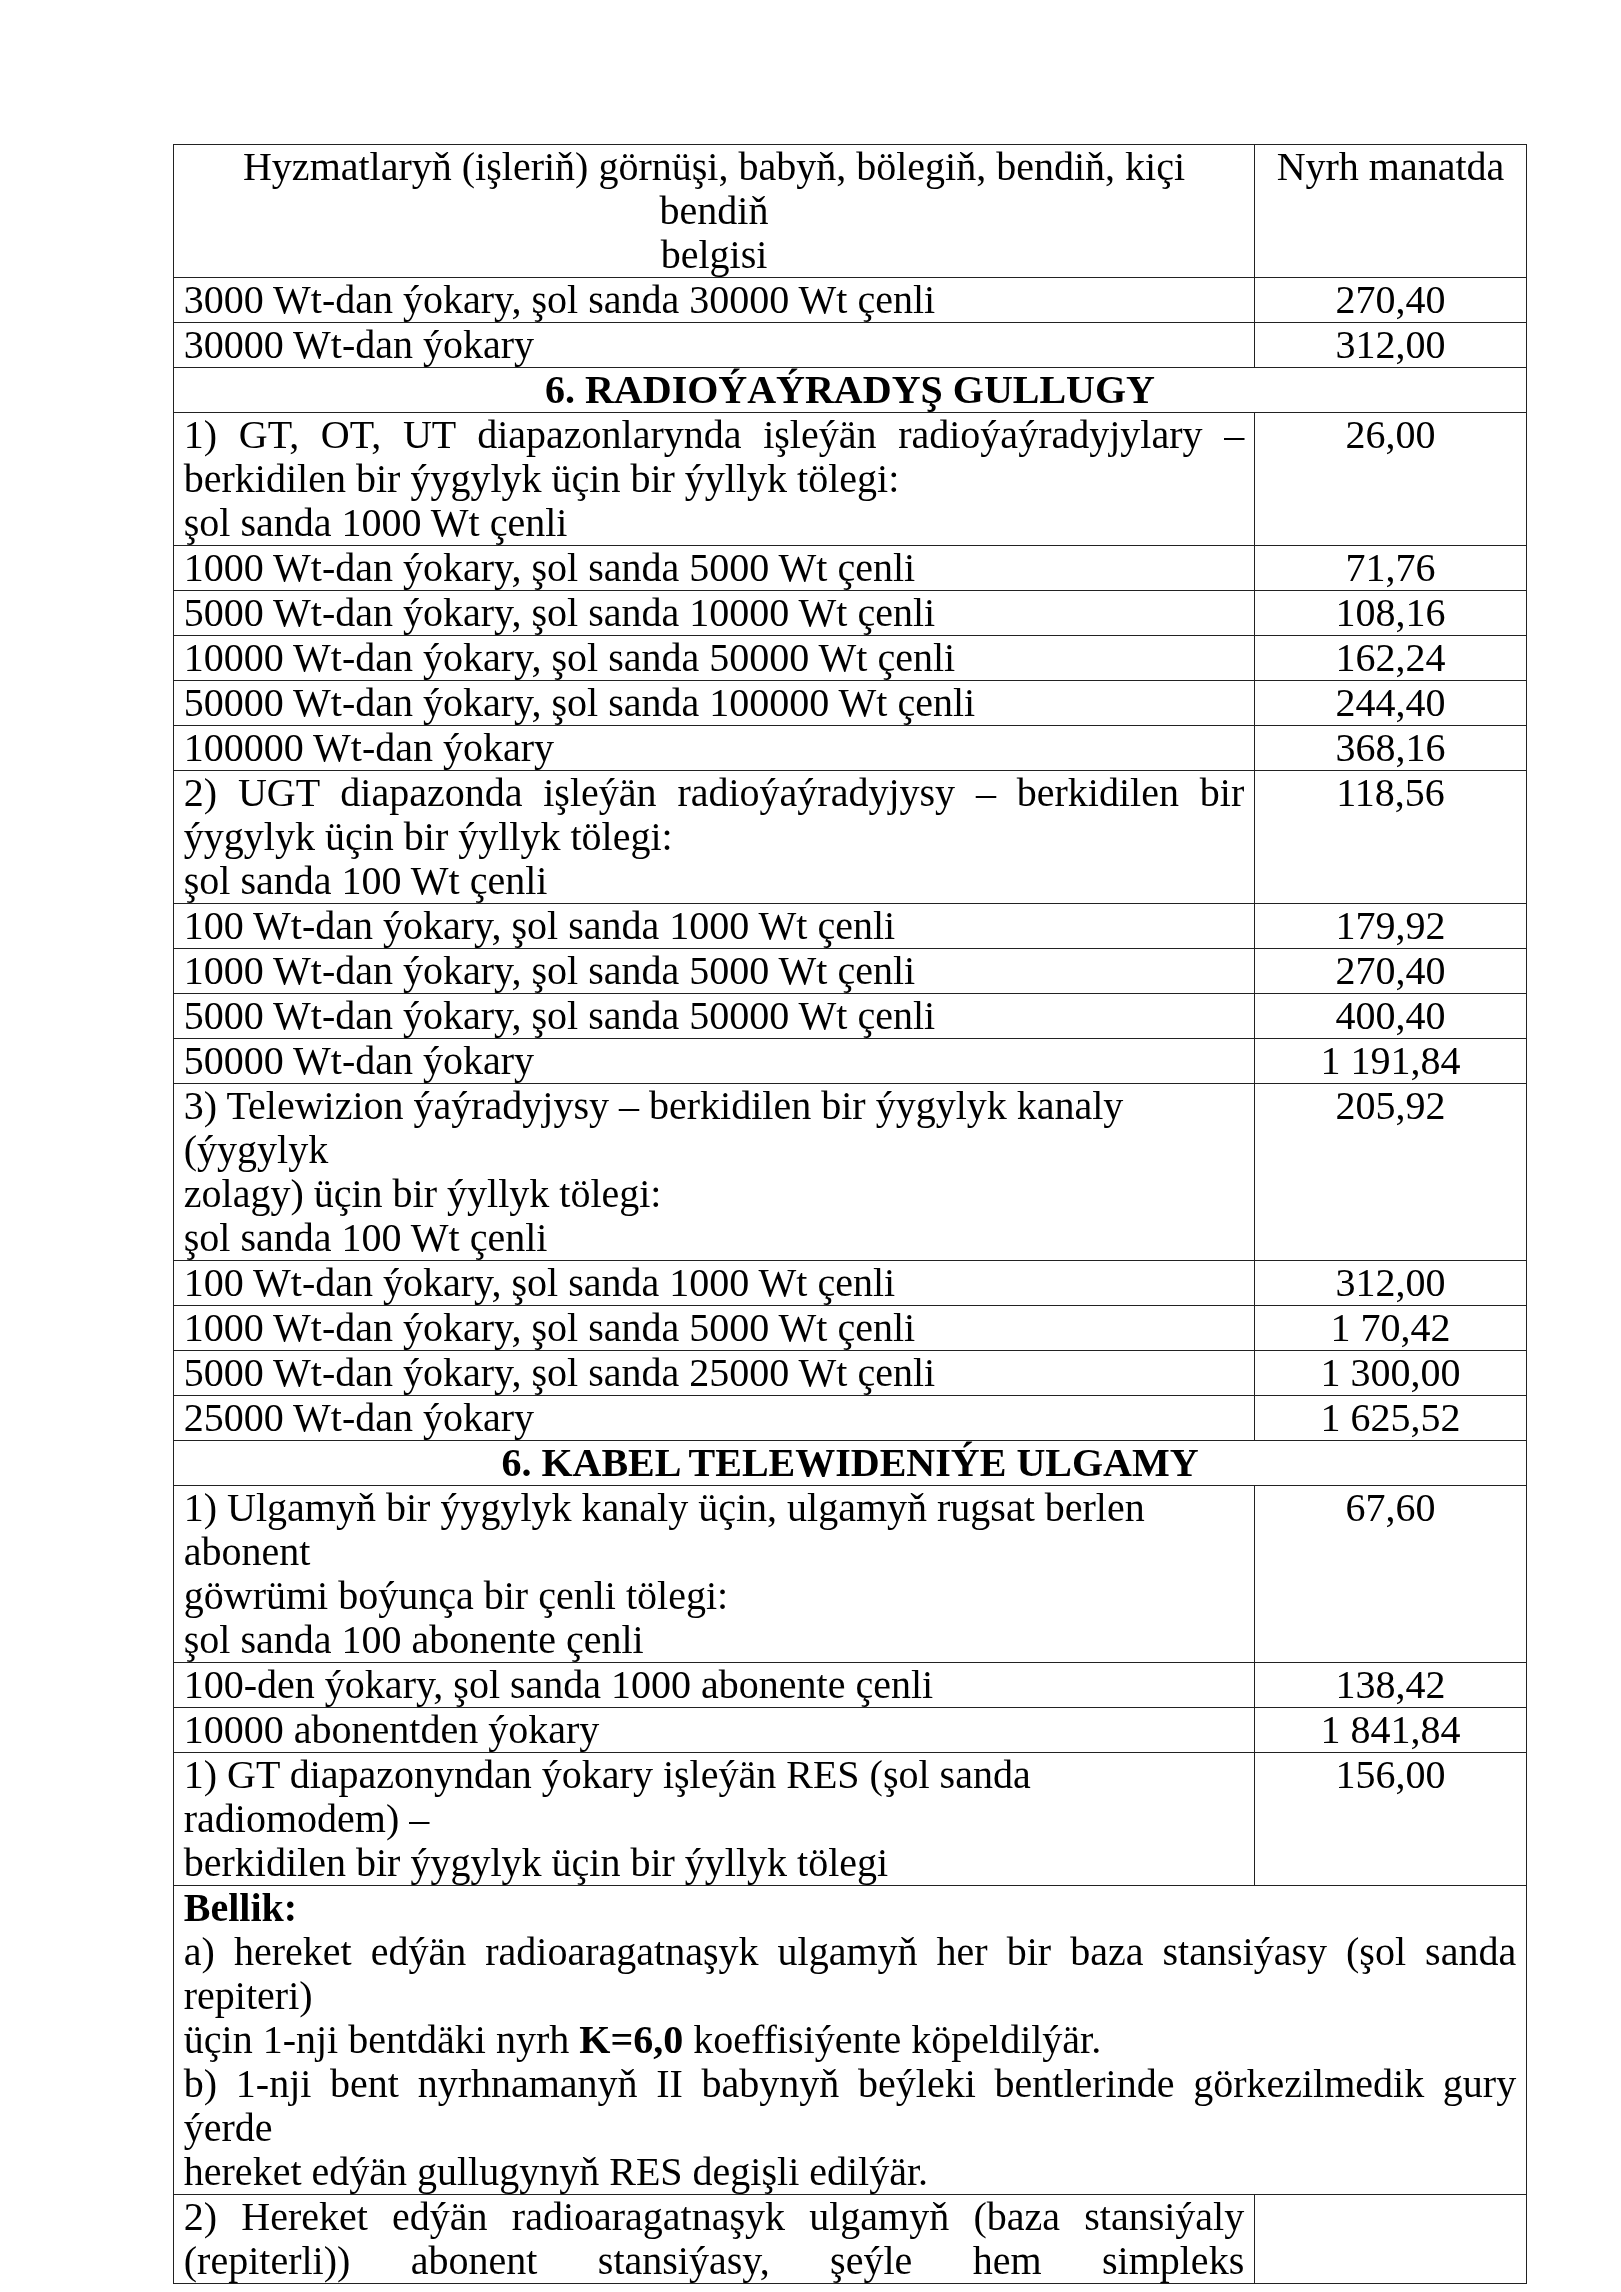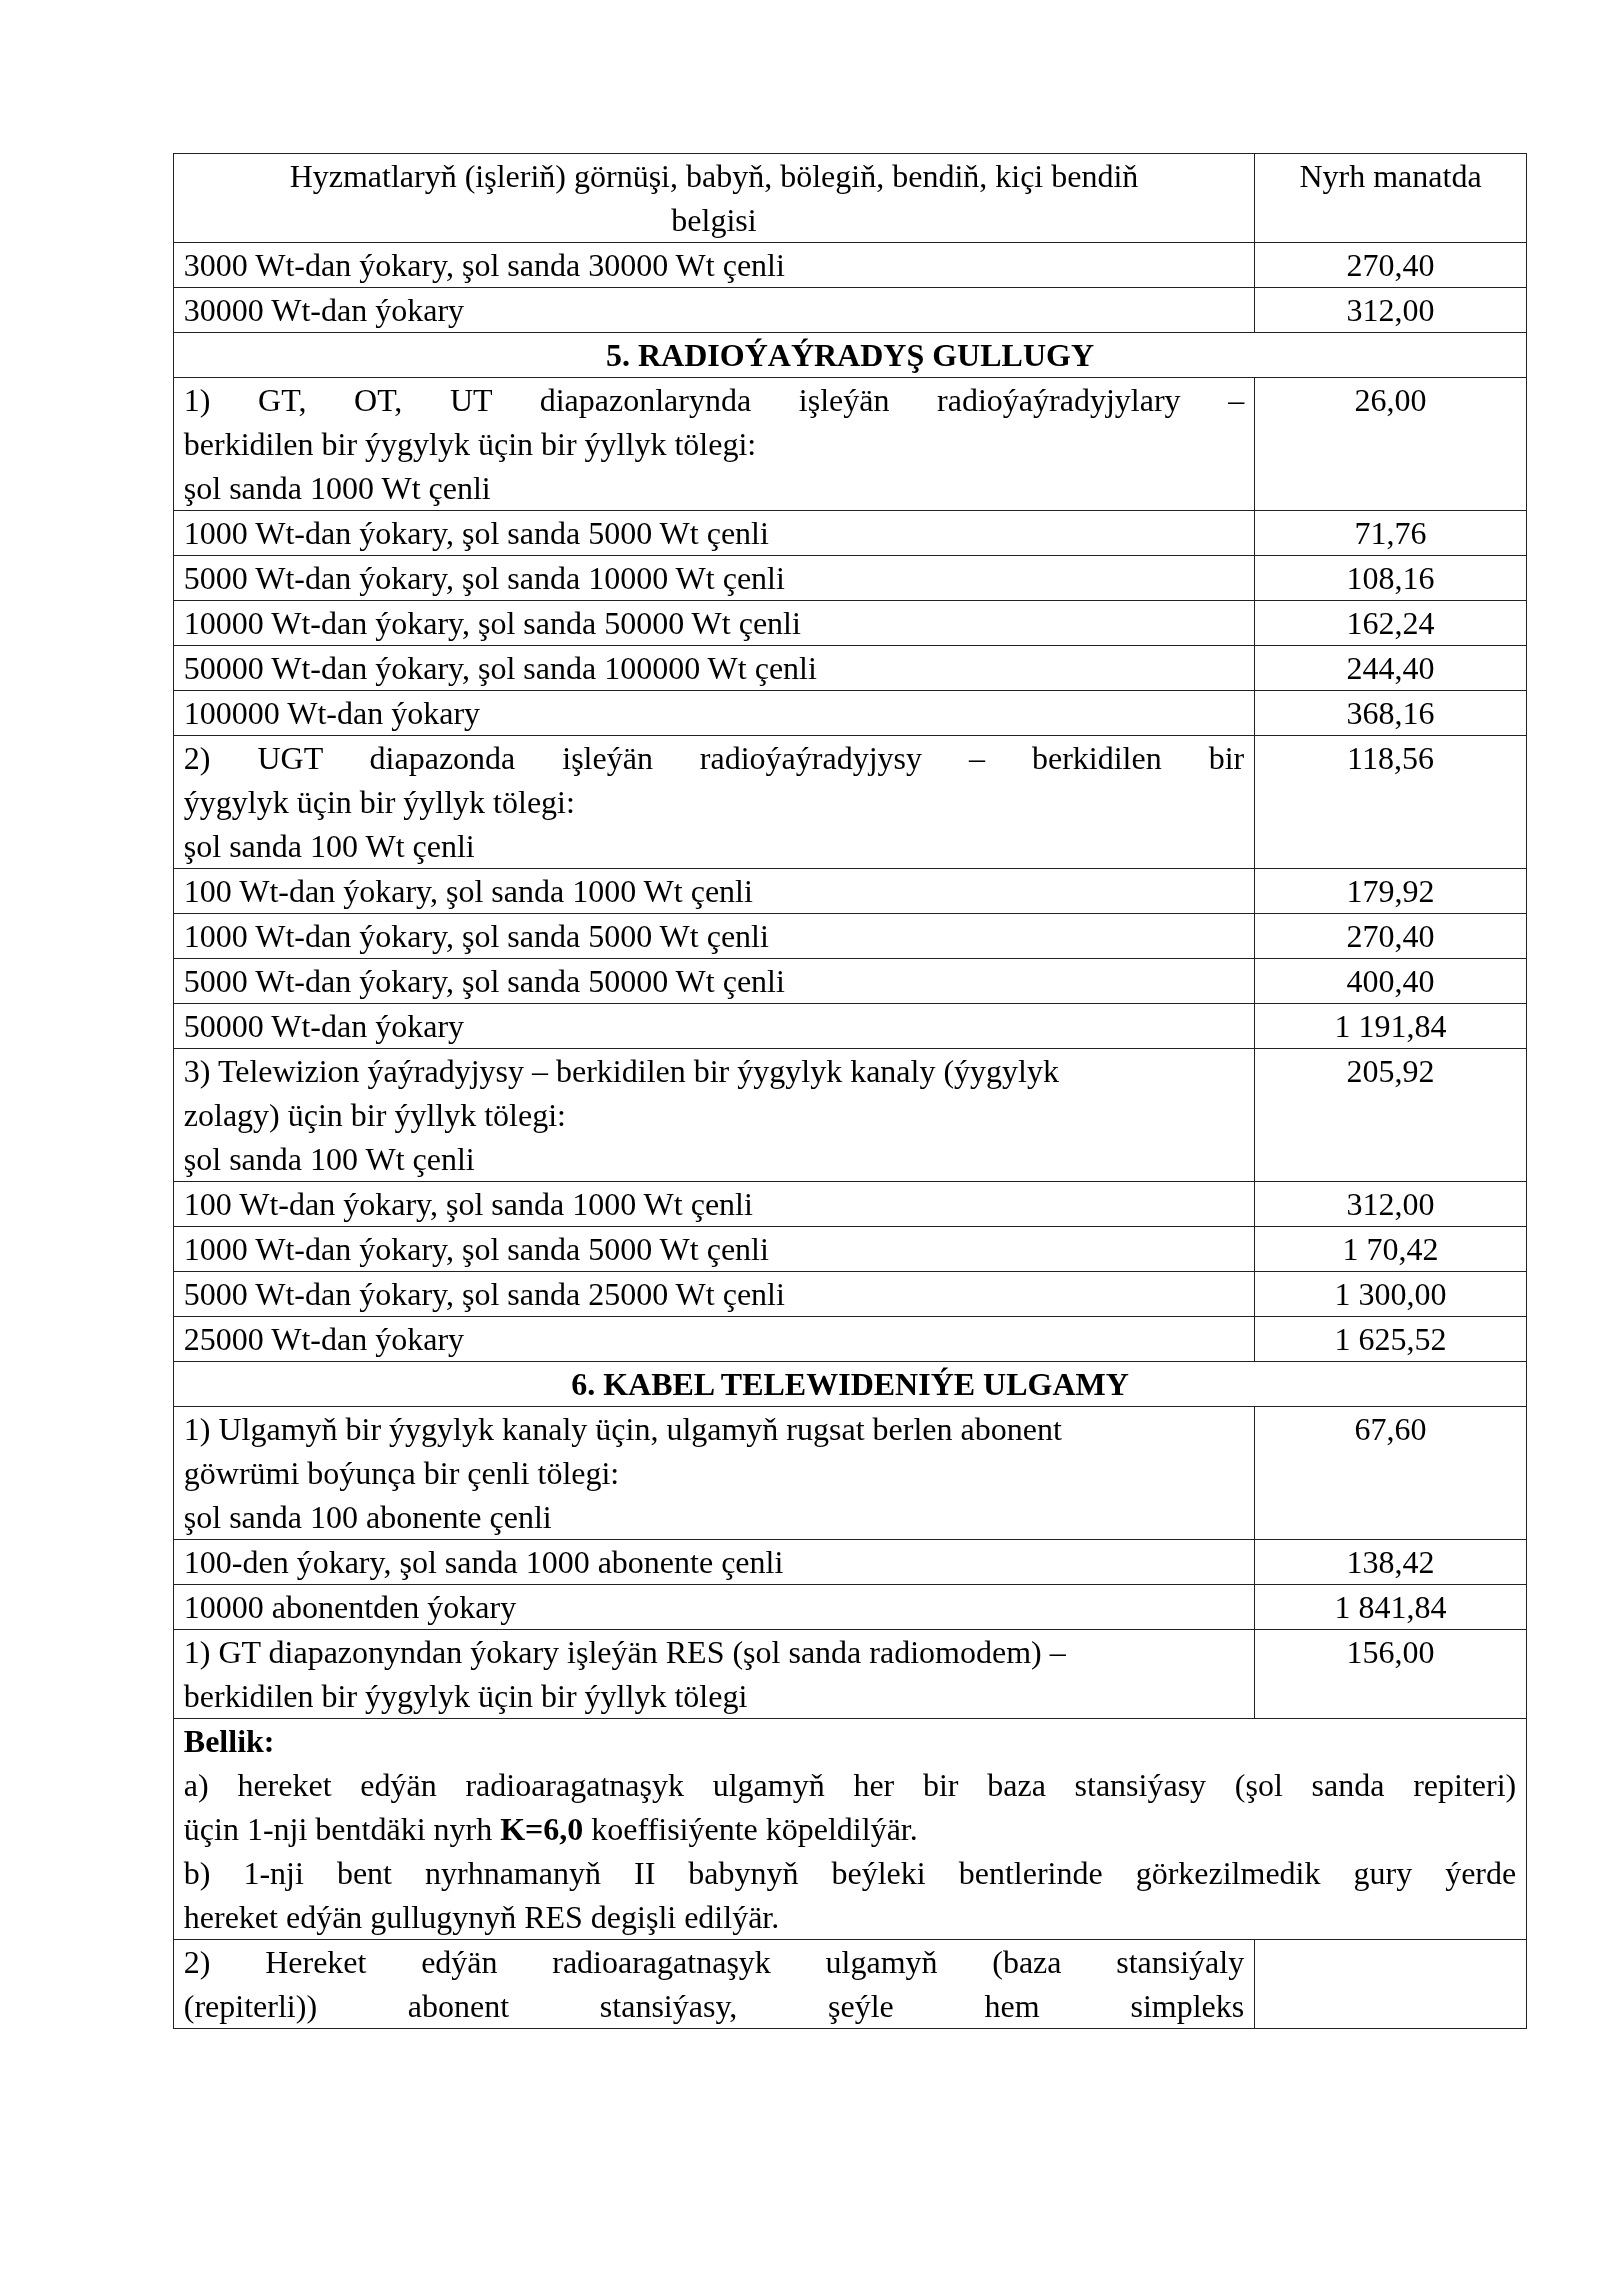--- a/index.html
+++ b/index.html
@@ -2,25 +2,25 @@
 <html><head>
 <meta charset="utf-8">
 <style>
   html, body { margin: 0; padding: 0; background: #ffffff; }
   body {
     width: 1621px; height: 2293px; position: relative; overflow: hidden;
     font-family: "Liberation Serif", "DejaVu Serif", serif;
     color: #000;
   }
   table.tariff {
-    position: absolute; left: 173px; top: 153px;
+    position: absolute; left: 173px; top: 144px;
     width: 1353px;
     border-collapse: collapse;
     table-layout: fixed;
-    font-size: 32px;
+    font-size: 40px;
     line-height: 44px;
   }
   table.tariff td {
     border: 1.5px solid #222;
     padding: 0 9.8px 0 9.8px;
     vertical-align: top;
   }
   col.c1 { width: 1081px; }
   col.c2 { width: 272px; }
   td.hdr-left { text-align: center; line-height: 44px; padding-top: 0; }
@@ -57,21 +57,21 @@
     <tr>
       <td>3000 Wt-dan ýokary, şol sanda 30000 Wt çenli</td>
       <td class="val">270,40</td>
     </tr>
     <tr>
       <td>30000 Wt-dan ýokary</td>
       <td class="val">312,00</td>
     </tr>
 
     <tr>
-      <td class="section" colspan="2">5. RADIOÝAÝRADYŞ GULLUGY</td>
+      <td class="section" colspan="2">6. RADIOÝAÝRADYŞ GULLUGY</td>
     </tr>
 
     <tr>
       <td>
         <span class="line j">1) GT, OT, UT diapazonlarynda işleýän radioýaýradyjylary –</span>
         <span class="line">berkidilen bir ýygylyk üçin bir ýyllyk tölegi:</span>
         <span class="line">şol sanda 1000 Wt çenli</span>
       </td>
       <td class="val">26,00</td>
     </tr>

